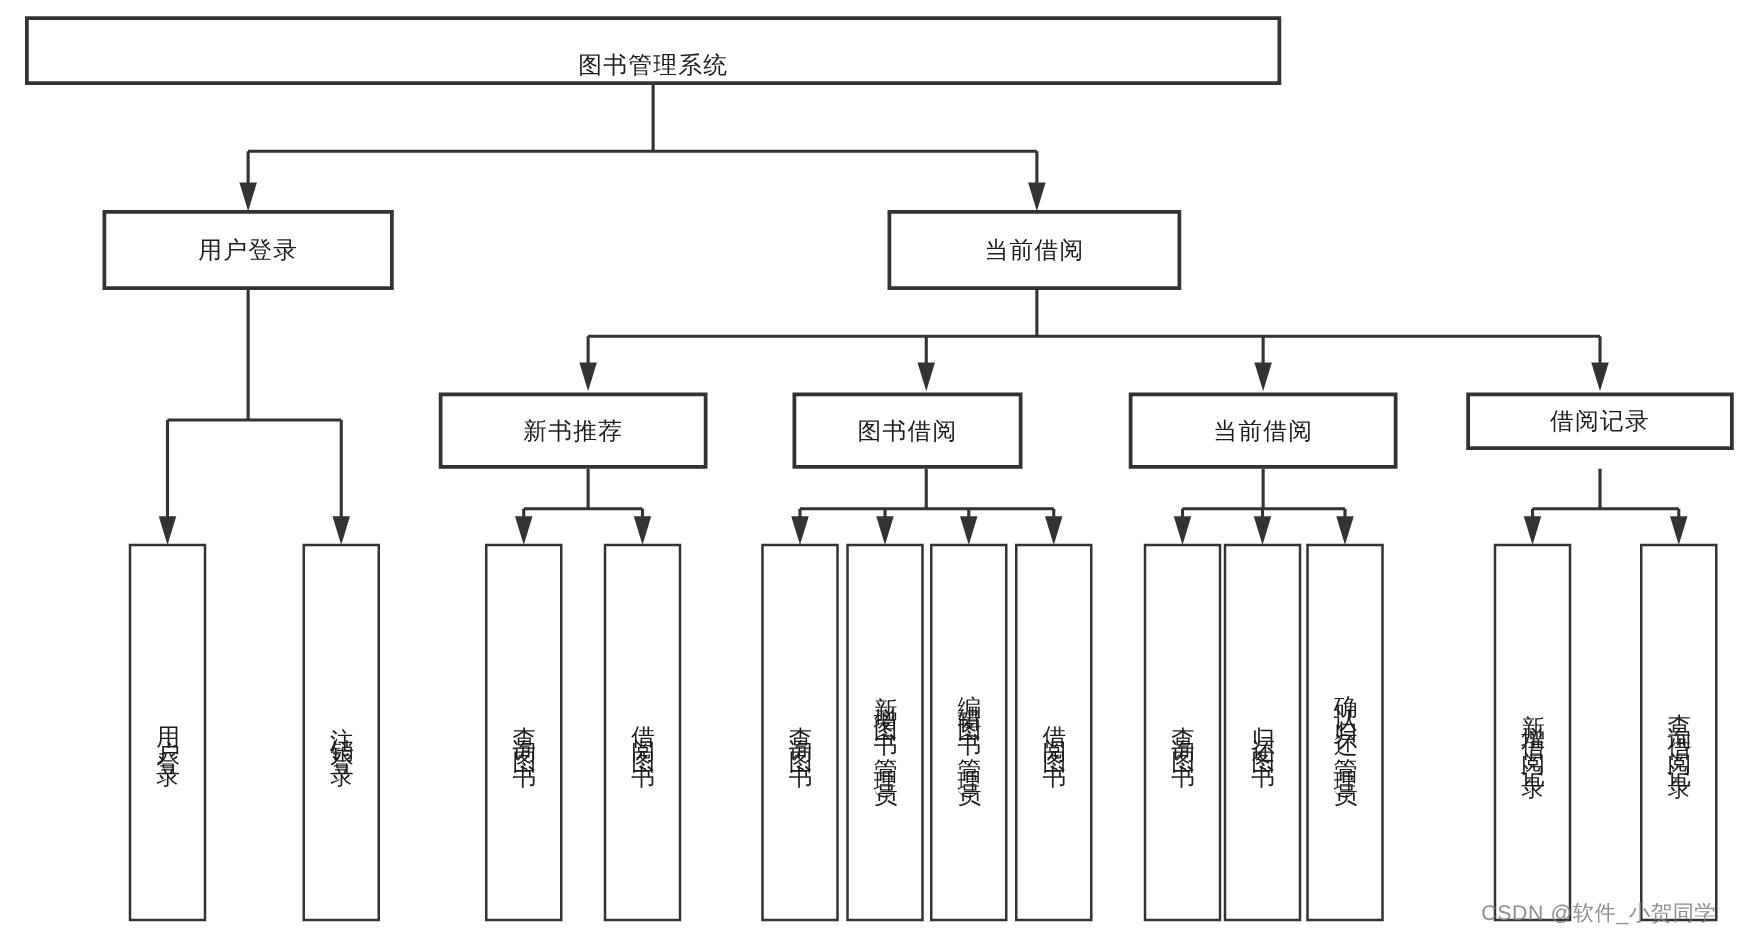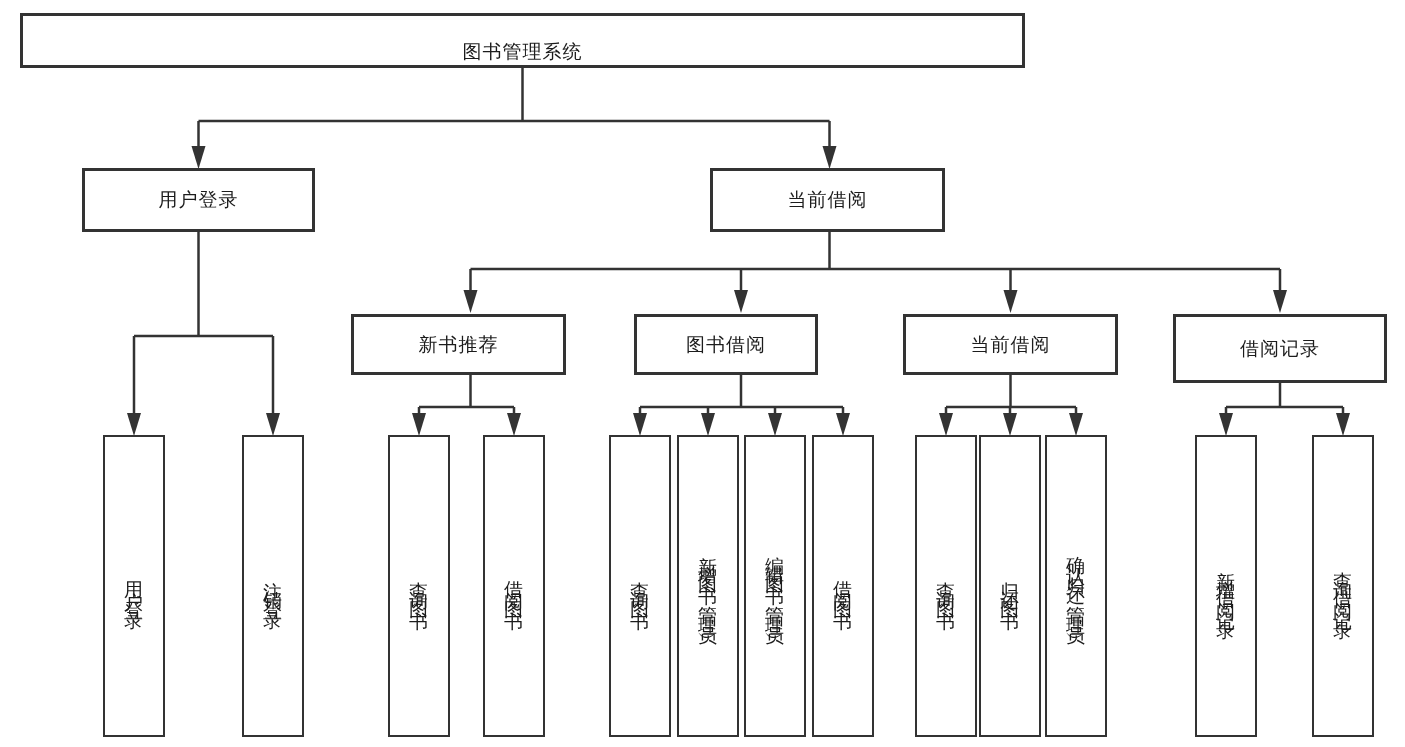--- a/index.html
+++ b/index.html
@@ -134,21 +134,21 @@
 
   <div class="node" style="left:351px;top:314px;width:215px;height:61px;">
     <span>新书推荐</span>
   </div>
   <div class="node" style="left:634px;top:314px;width:184px;height:61px;">
     <span>图书借阅</span>
   </div>
   <div class="node" style="left:903px;top:314px;width:215px;height:61px;">
     <span>当前借阅</span>
   </div>
-  <div class="node" style="left:1173px;top:314px;width:214px;height:69px;">
+  <div class="node" style="left:1173px;top:314px;width:214px;height:46px;">
     <span>借阅记录</span>
   </div>
 
   <div class="leaf" style="left:103px;top:435px;width:62px;height:302px;">
     <span>用户登录</span>
   </div>
   <div class="leaf" style="left:242px;top:435px;width:62px;height:302px;">
     <span>注销登录</span>
   </div>
 
@@ -182,14 +182,15 @@
     <span>确认归还（管理员）</span>
   </div>
 
   <div class="leaf" style="left:1195px;top:435px;width:62px;height:302px;">
     <span>新增借阅记录</span>
   </div>
   <div class="leaf" style="left:1312px;top:435px;width:62px;height:302px;">
     <span>查询借阅记录</span>
   </div>
 
+  <div id="watermark">CSDN @软件_小贺同学</div>
 
 </div>
 
 </body></html>

